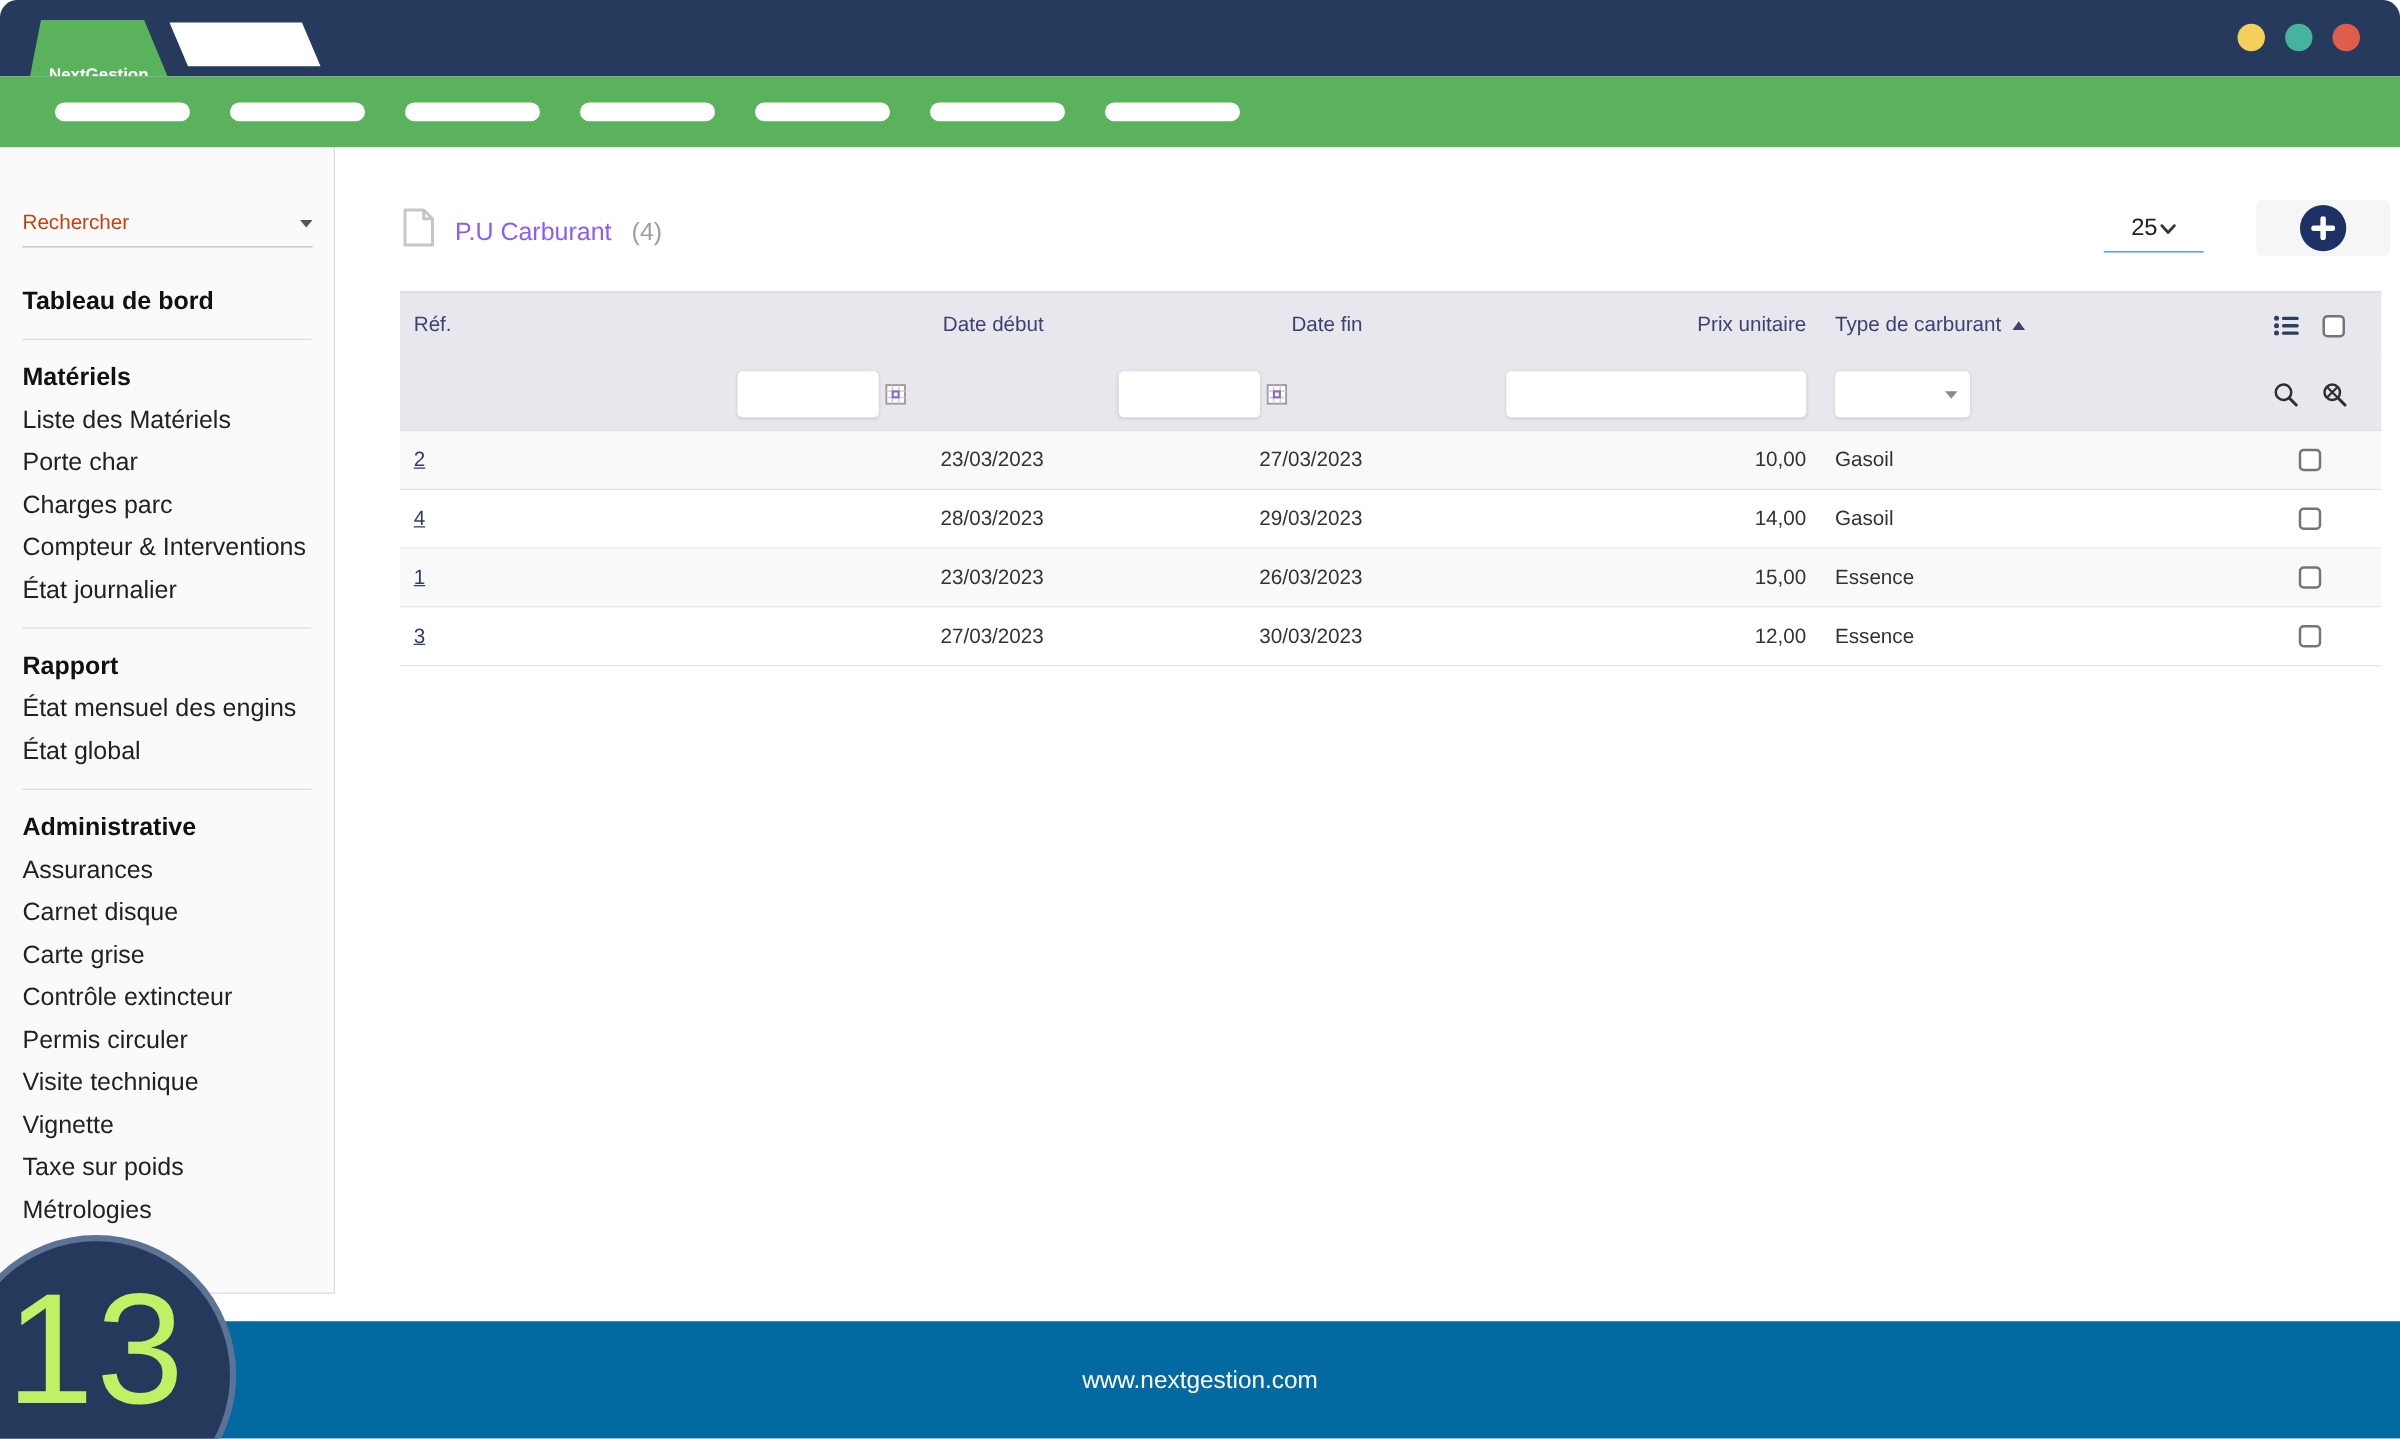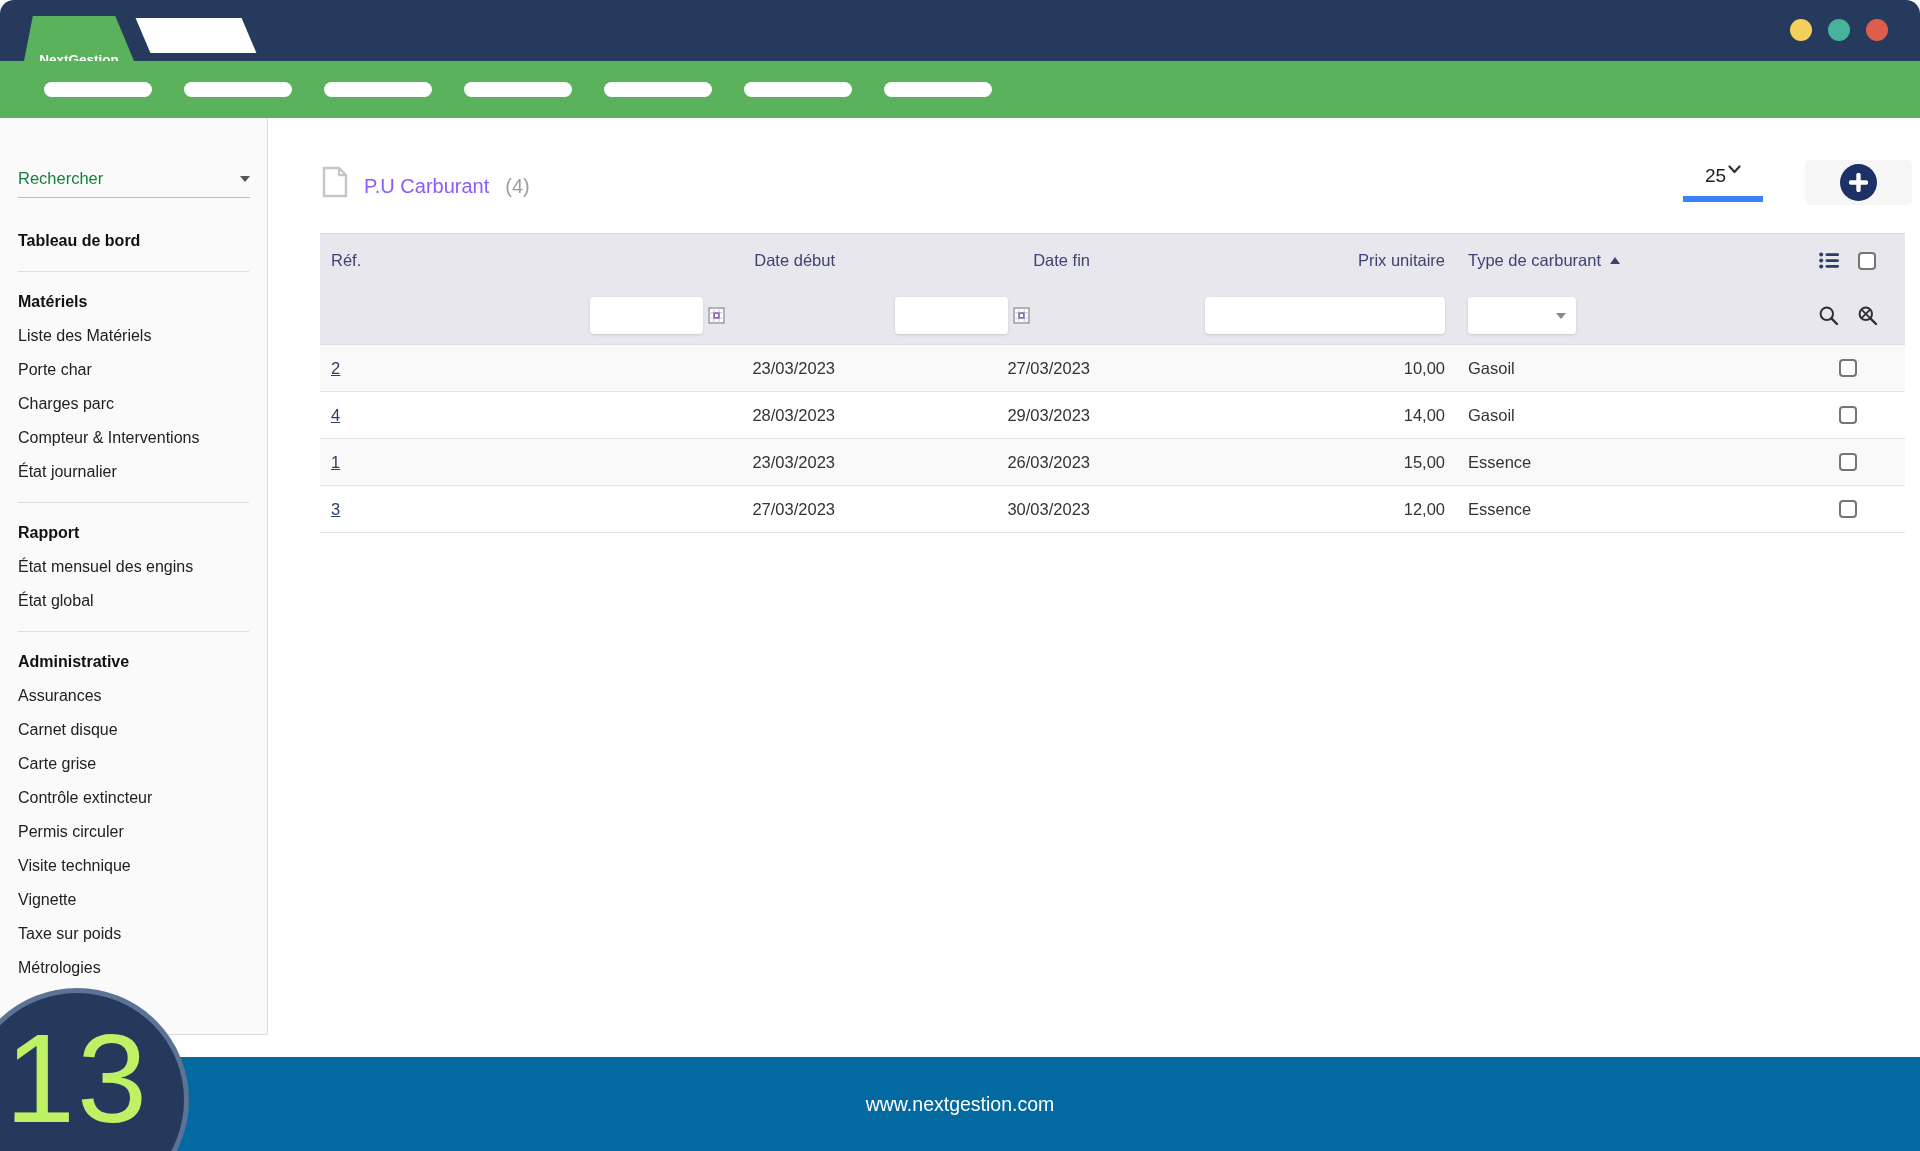--- a/index.html
+++ b/index.html
@@ -20,34 +20,34 @@
   
   .navbar { position:absolute; left:0; top:61px; width:1920px; height:57px; background:#5BB25D;
     display:flex; align-items:center; padding-left:44px; gap:32px; }
   .pill { width:108px; height:15px; background:#fff; border-radius:8px; }
 
   
   .sidebar { position:absolute; left:0; top:118px; width:268px; height:917px; background:#FAFAFA;
     border-right:1px solid #DCDCDC; border-bottom:1px solid #DCDCDC; padding:42px 18px 0 18px; }
   .search-select { width:232px; height:38px; border-bottom:1px solid #BDBDBD; display:flex;
     align-items:center; justify-content:space-between; cursor:pointer; }
-  .search-select span { color:#15803d; font-size:16.5px; }
+  .search-select span { color:#c2410c; font-size:16.5px; }
   .caret-dn { width:0; height:0; border-left:5px solid transparent; border-right:5px solid transparent; border-top:6px solid #555; }
   .menu { margin-top:26px; }
-  .side-item { height:34px; line-height:34px; font-size:16px; color:#212121; cursor:pointer; white-space:nowrap; }
+  .side-item { height:34px; line-height:34px; font-size:20px; color:#212121; cursor:pointer; white-space:nowrap; }
   .side-item.bold { font-weight:700; color:#111; }
   .side-div { border:none; border-top:1px solid #DDDDDD; margin:13px 0; }
 
   
   .main { position:absolute; left:268px; top:118px; width:1652px; height:917px; background:#fff; }
   .title-row { position:absolute; left:54px; top:48px; display:flex; align-items:flex-end; gap:16px; }
   .title-text { font-size:20px; color:#8b5cf6; }
   .title-count { font-size:20px; color:#9E9E9E; }
-  .page-size { position:absolute; left:1415px; top:47px; width:80px; height:37px; border-bottom:6px solid #3b82f6;
-    display:flex; justify-content:center; gap:2px; font-size:19px; color:#222; cursor:pointer; }
+  .page-size { position:absolute; left:1415px; top:47px; width:80px; height:37px; border-bottom:1px solid #3b82f6;
+    display:flex; align-items:center; justify-content:center; gap:2px; font-size:19px; color:#222; cursor:pointer; }
   .add-wrap { position:absolute; left:1537px; top:42px; width:107px; height:45px; background:#F6F6F6; border-radius:5px;
     display:flex; align-items:center; justify-content:center; }
   .add-btn { width:37px; height:37px; border-radius:50%; background:#1D3166; display:flex; align-items:center; justify-content:center; cursor:pointer; border:none; }
 
   
   .table { position:absolute; left:52px; top:115px; width:1585px; }
   .row { display:grid; grid-template-columns:160px 355px 255px 365px 335px 115px; align-items:center; }
   .thead { height:54px; background:#E7E7ED; color:#3E4273; font-size:16.5px; border-top:1px solid #D8D8DE; }
   .tfilter { height:58px; background:#E7E7ED; border-bottom:1px solid #DFDFE3; }
   .trow { height:47px; font-size:16.5px; color:#333; border-bottom:1px solid #E4E4E4; background:#fff; }

